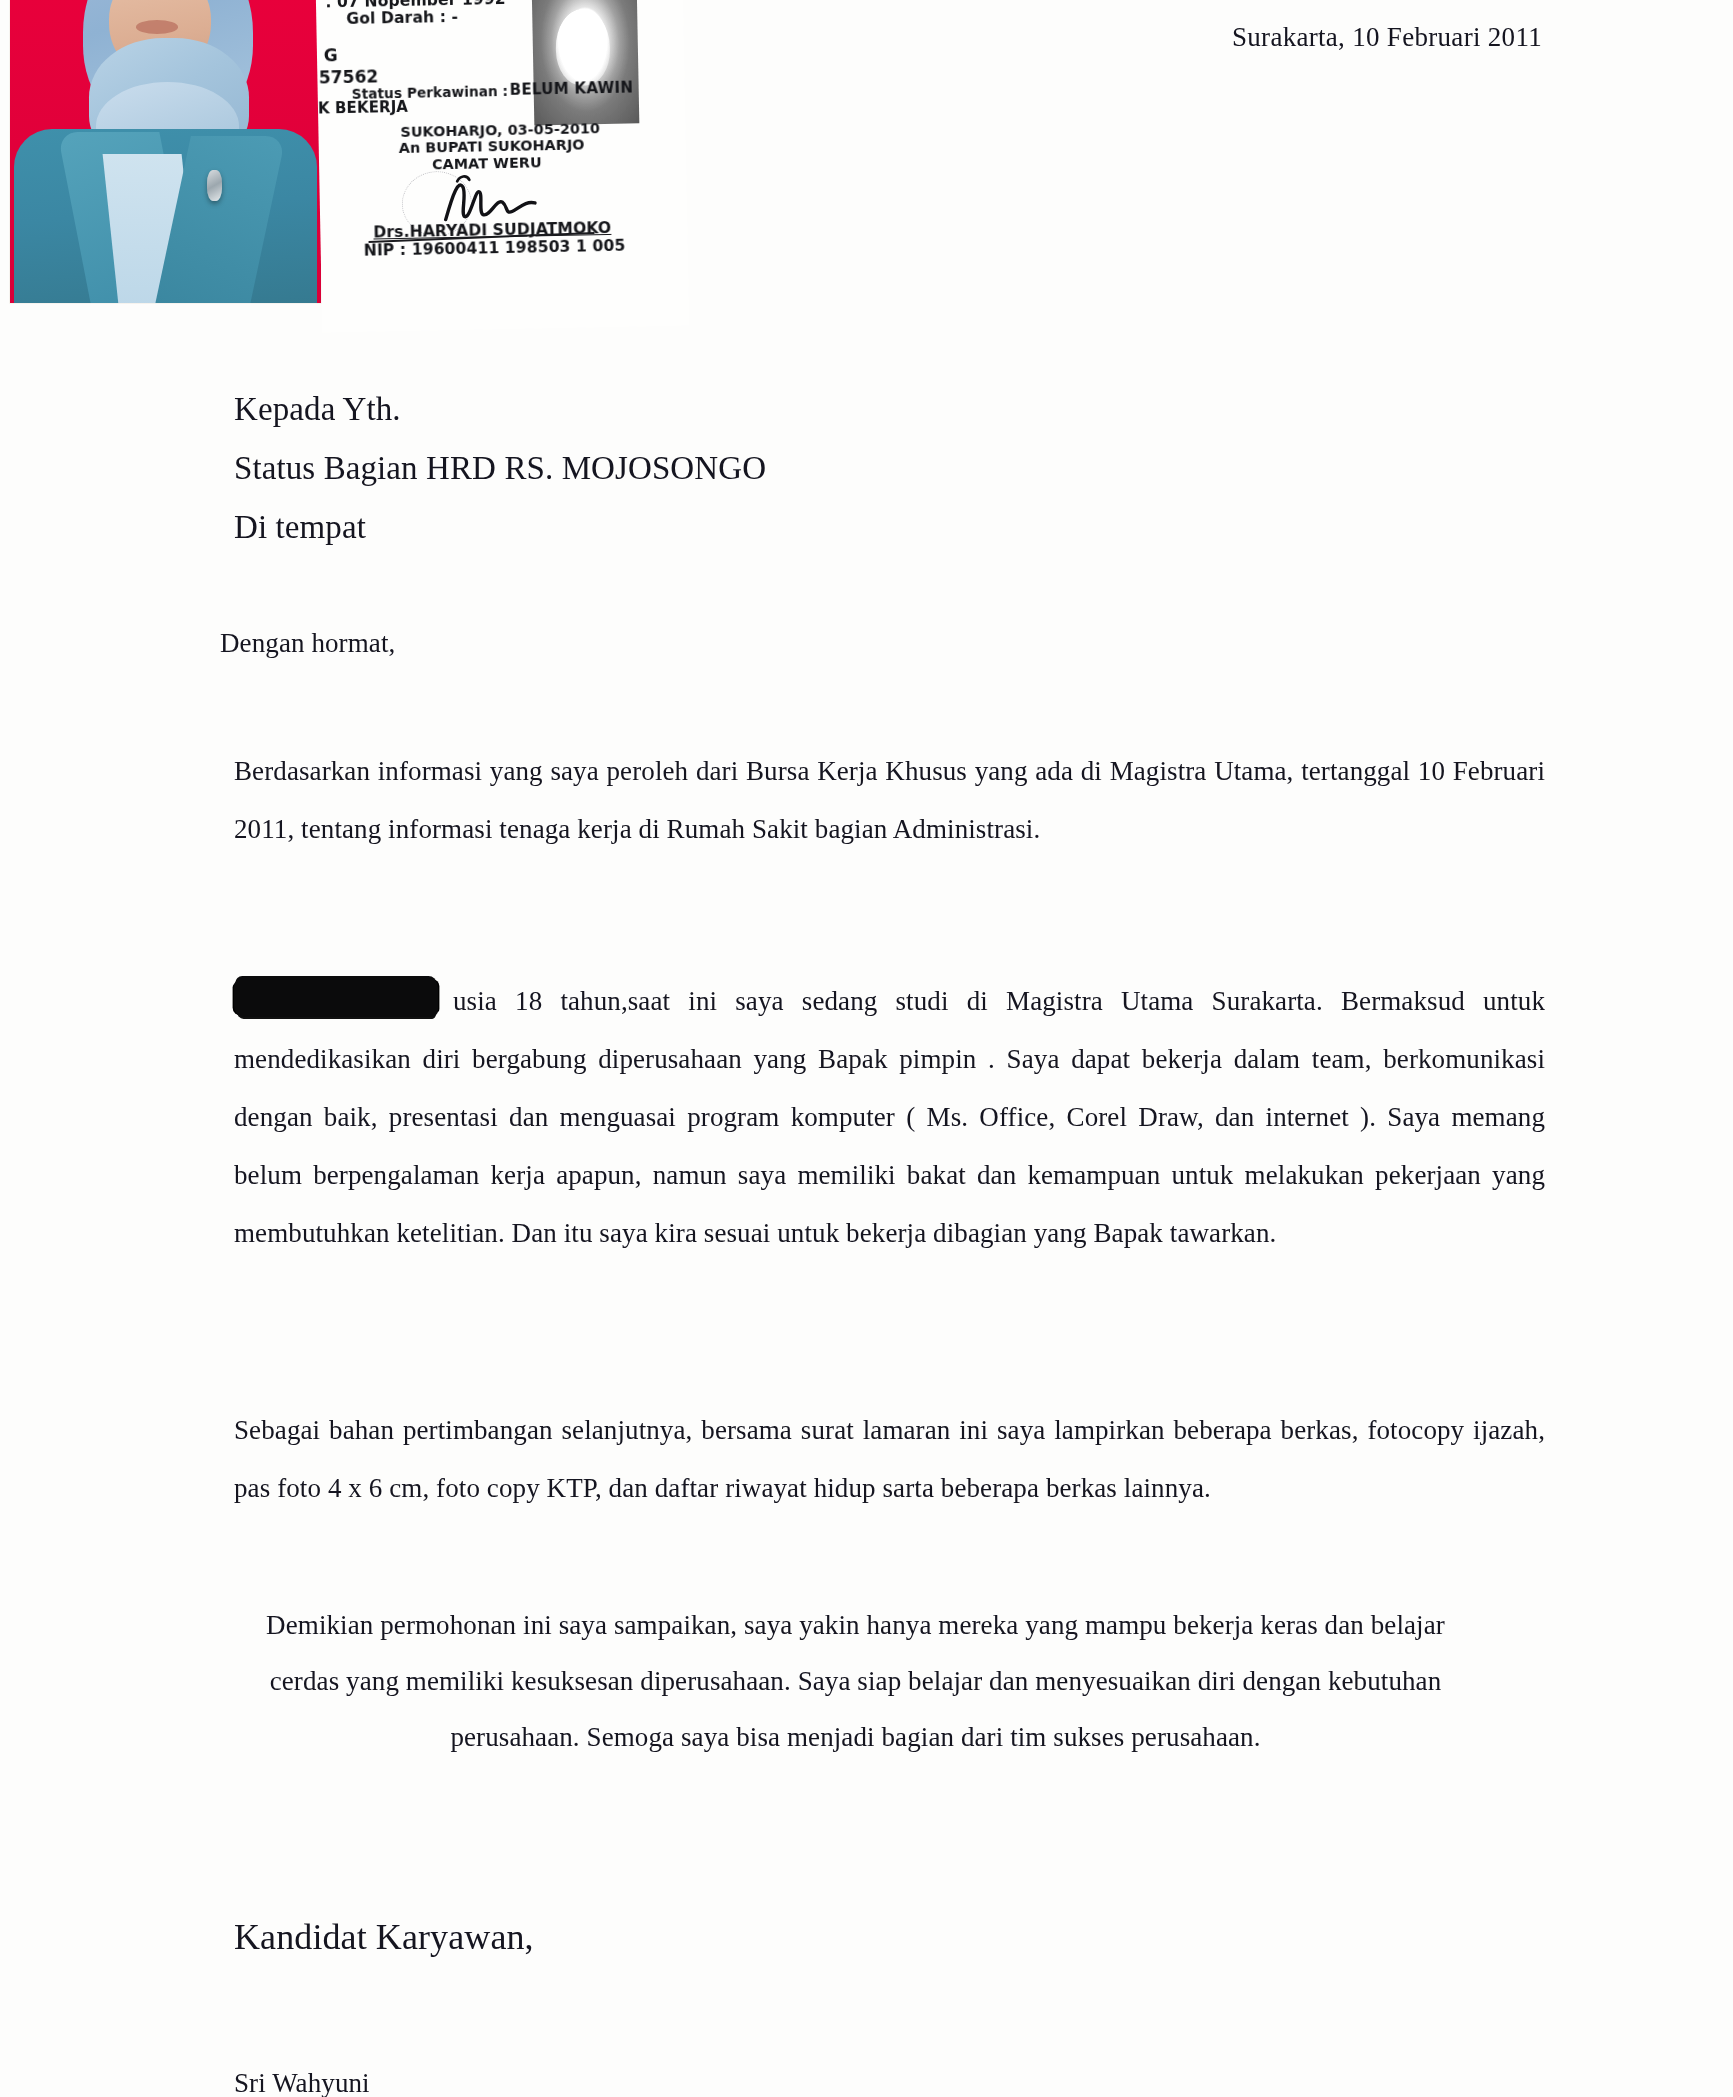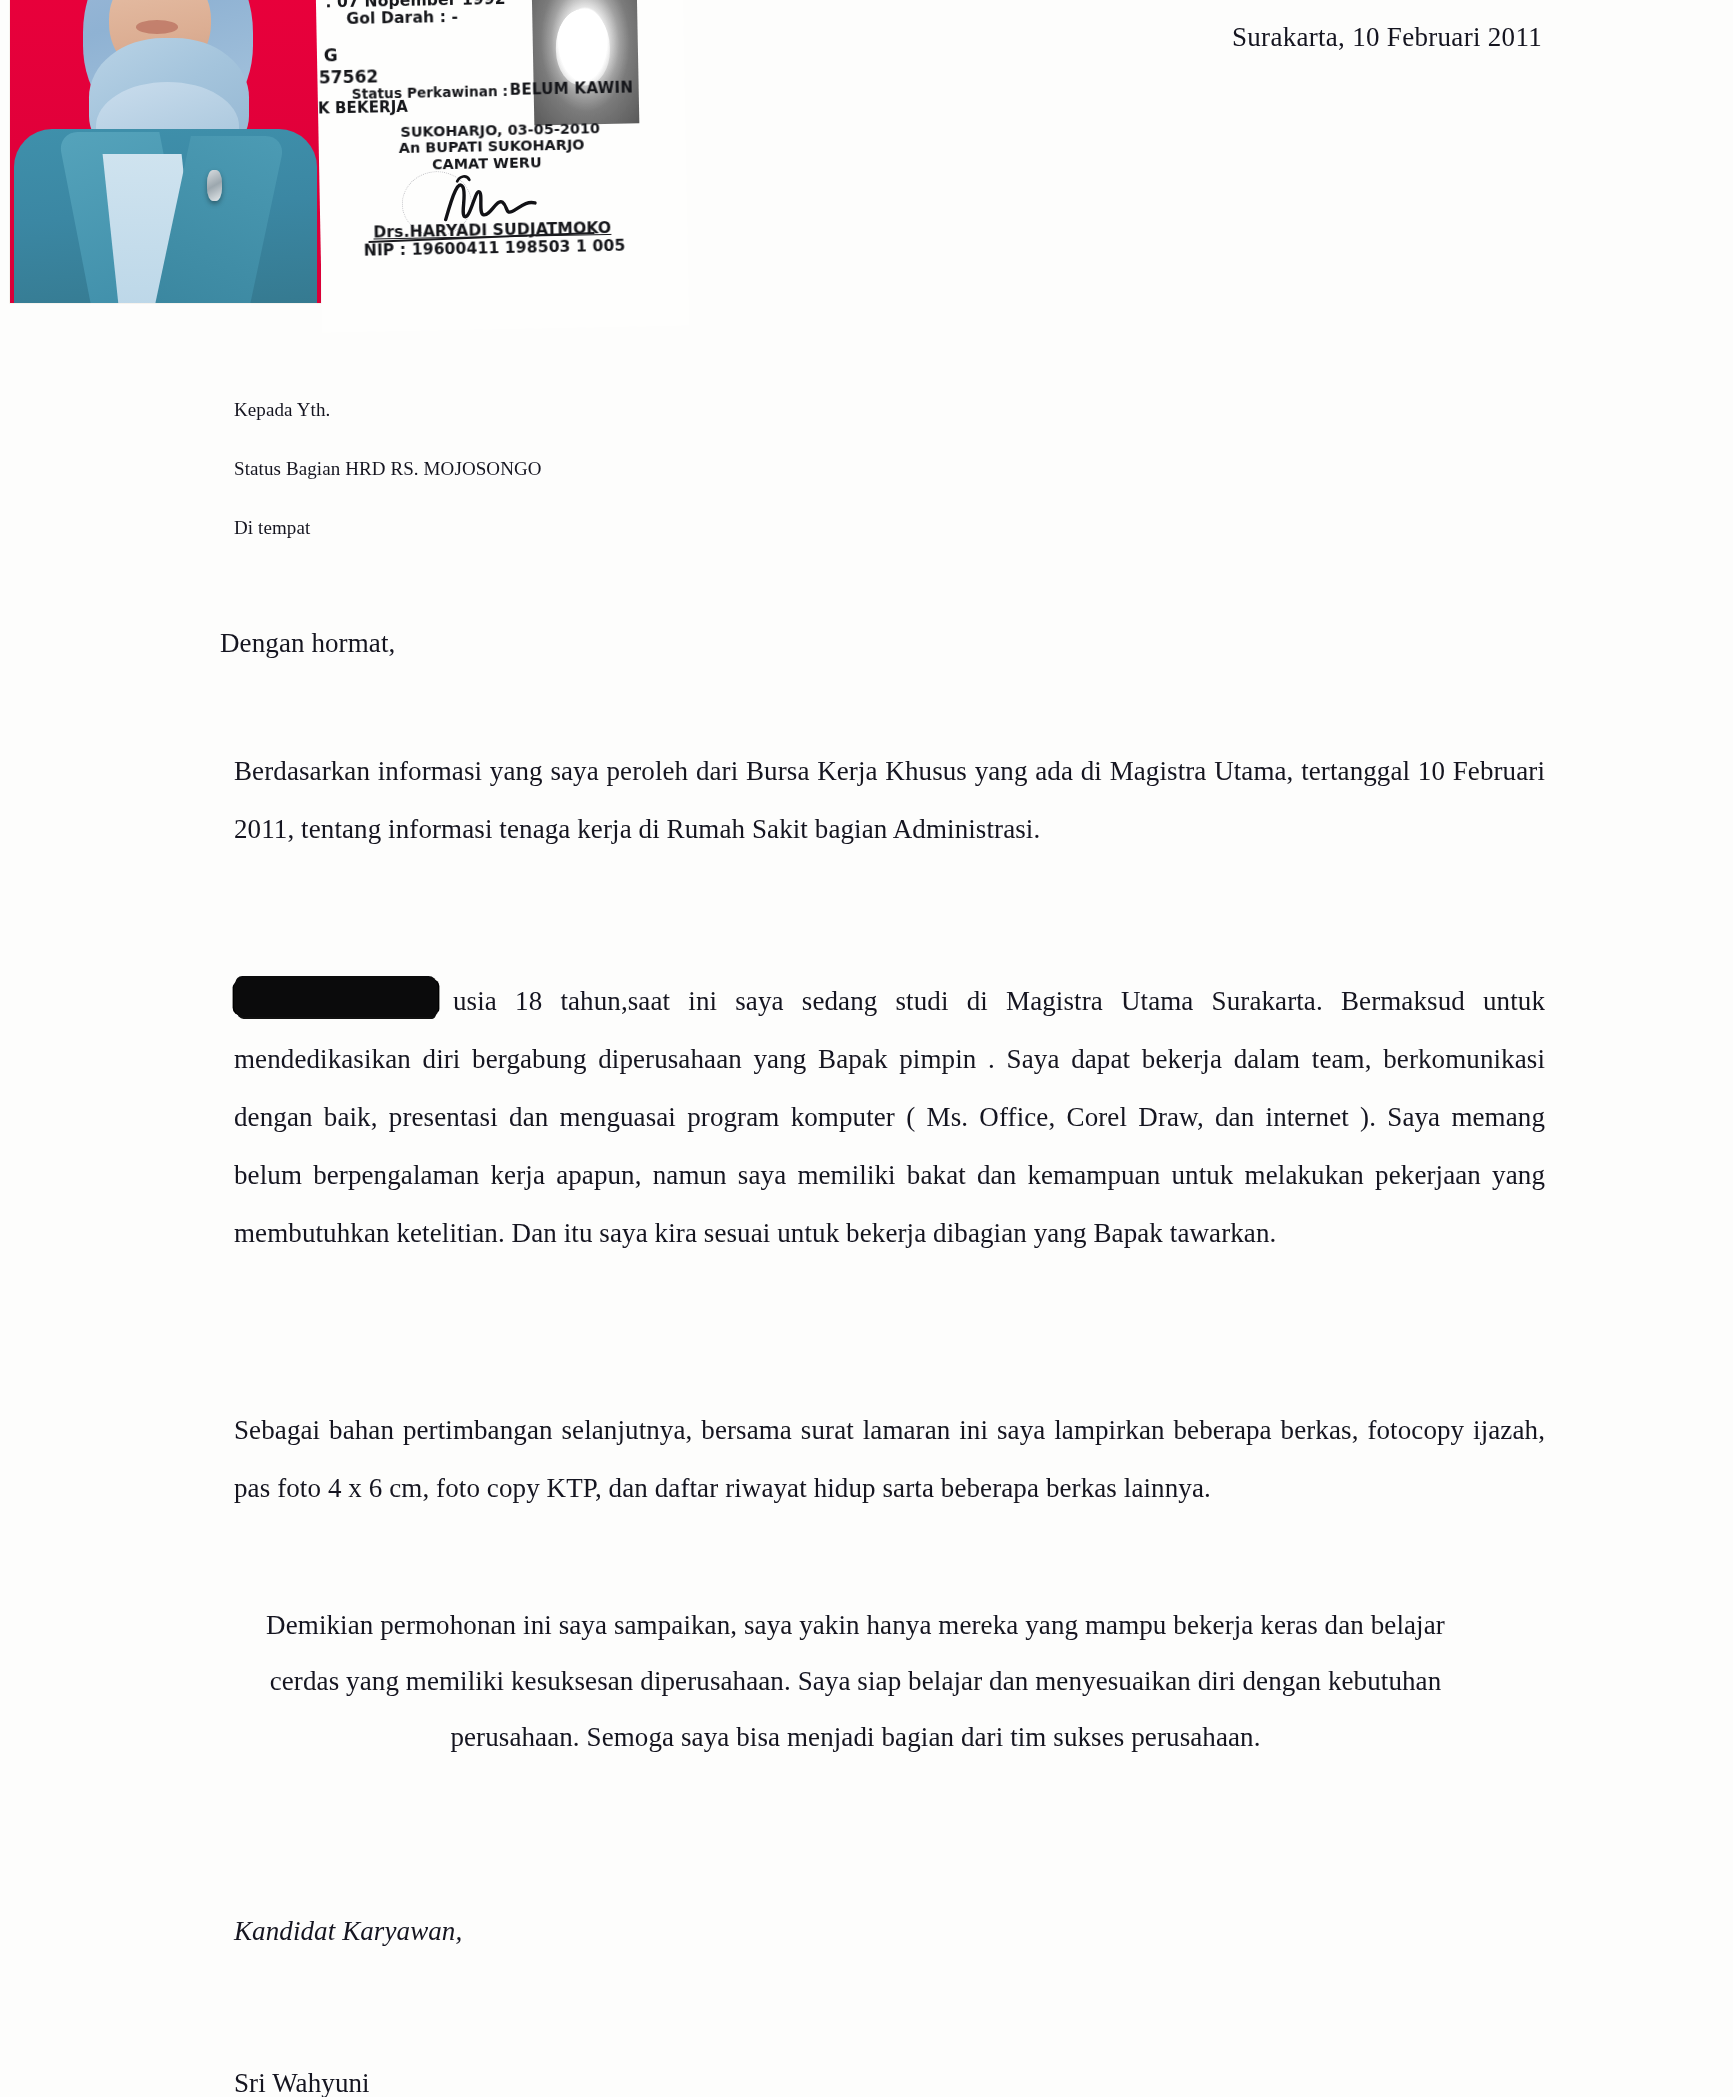--- a/index.html
+++ b/index.html
@@ -195,21 +195,21 @@
     right: 192px; top: 15px;
     font-size: 27px;
     letter-spacing: 0.3px;
     white-space: nowrap;
     margin-top: 7px;
   }
 
   .recipient {
     position: absolute;
     left: 234px; top: 380px;
-    font-size: 19px;
+    font-size: 33px;
     line-height: 59px;
   }
   .recipient div { white-space: nowrap; letter-spacing: 0.1px; }
 
   .salutation {
     position: absolute;
     left: 220px; top: 628px;
     font-size: 27px;
     letter-spacing: 0.1px;
   }
@@ -242,24 +242,23 @@
       0 -3.4px 0 -1.4px #0b0b0c,
       0 4.1px 0 -2px #111,
       -4.1px 1.4px 0 -2.7px #000,
       4.1px -1.4px 0 -2.7px #000;
     filter: blur(0.3px);
   }
 
   .signoff {
     position: absolute;
     left: 234px; top: 1916px;
-    font-size: 27px;
+    font-size: 36px;
     letter-spacing: 0.1px;
     white-space: nowrap;
-    font-style: italic;
   }
   .signer-name {
     position: absolute;
     left: 234px; top: 2068px;
     font-size: 27px;
     letter-spacing: 0.1px;
     white-space: nowrap;
     
   }
 </style>

